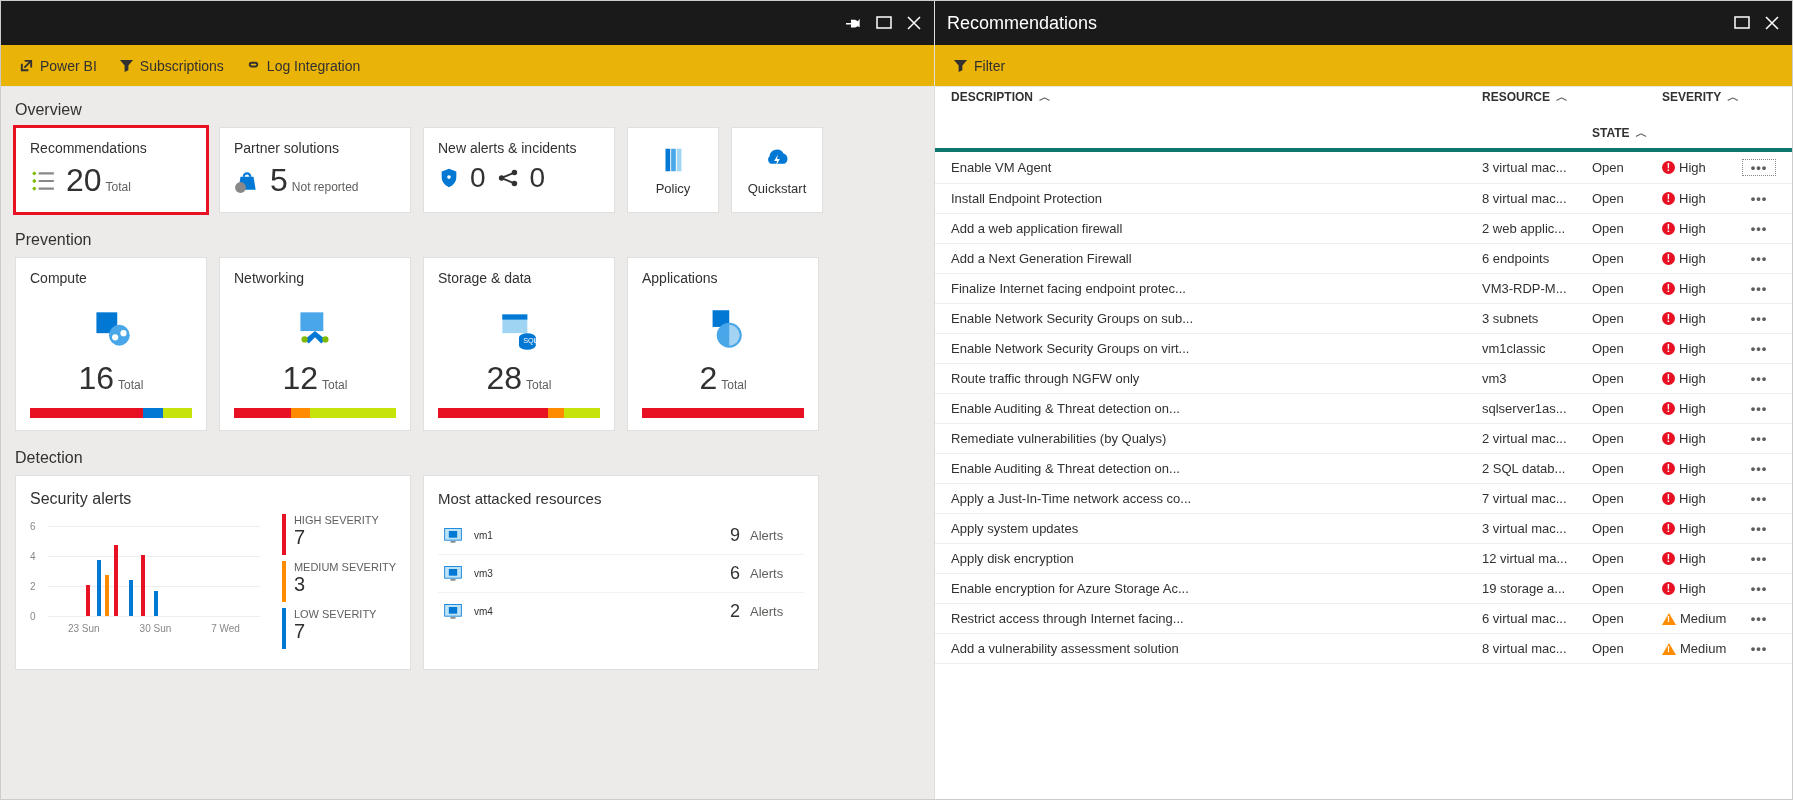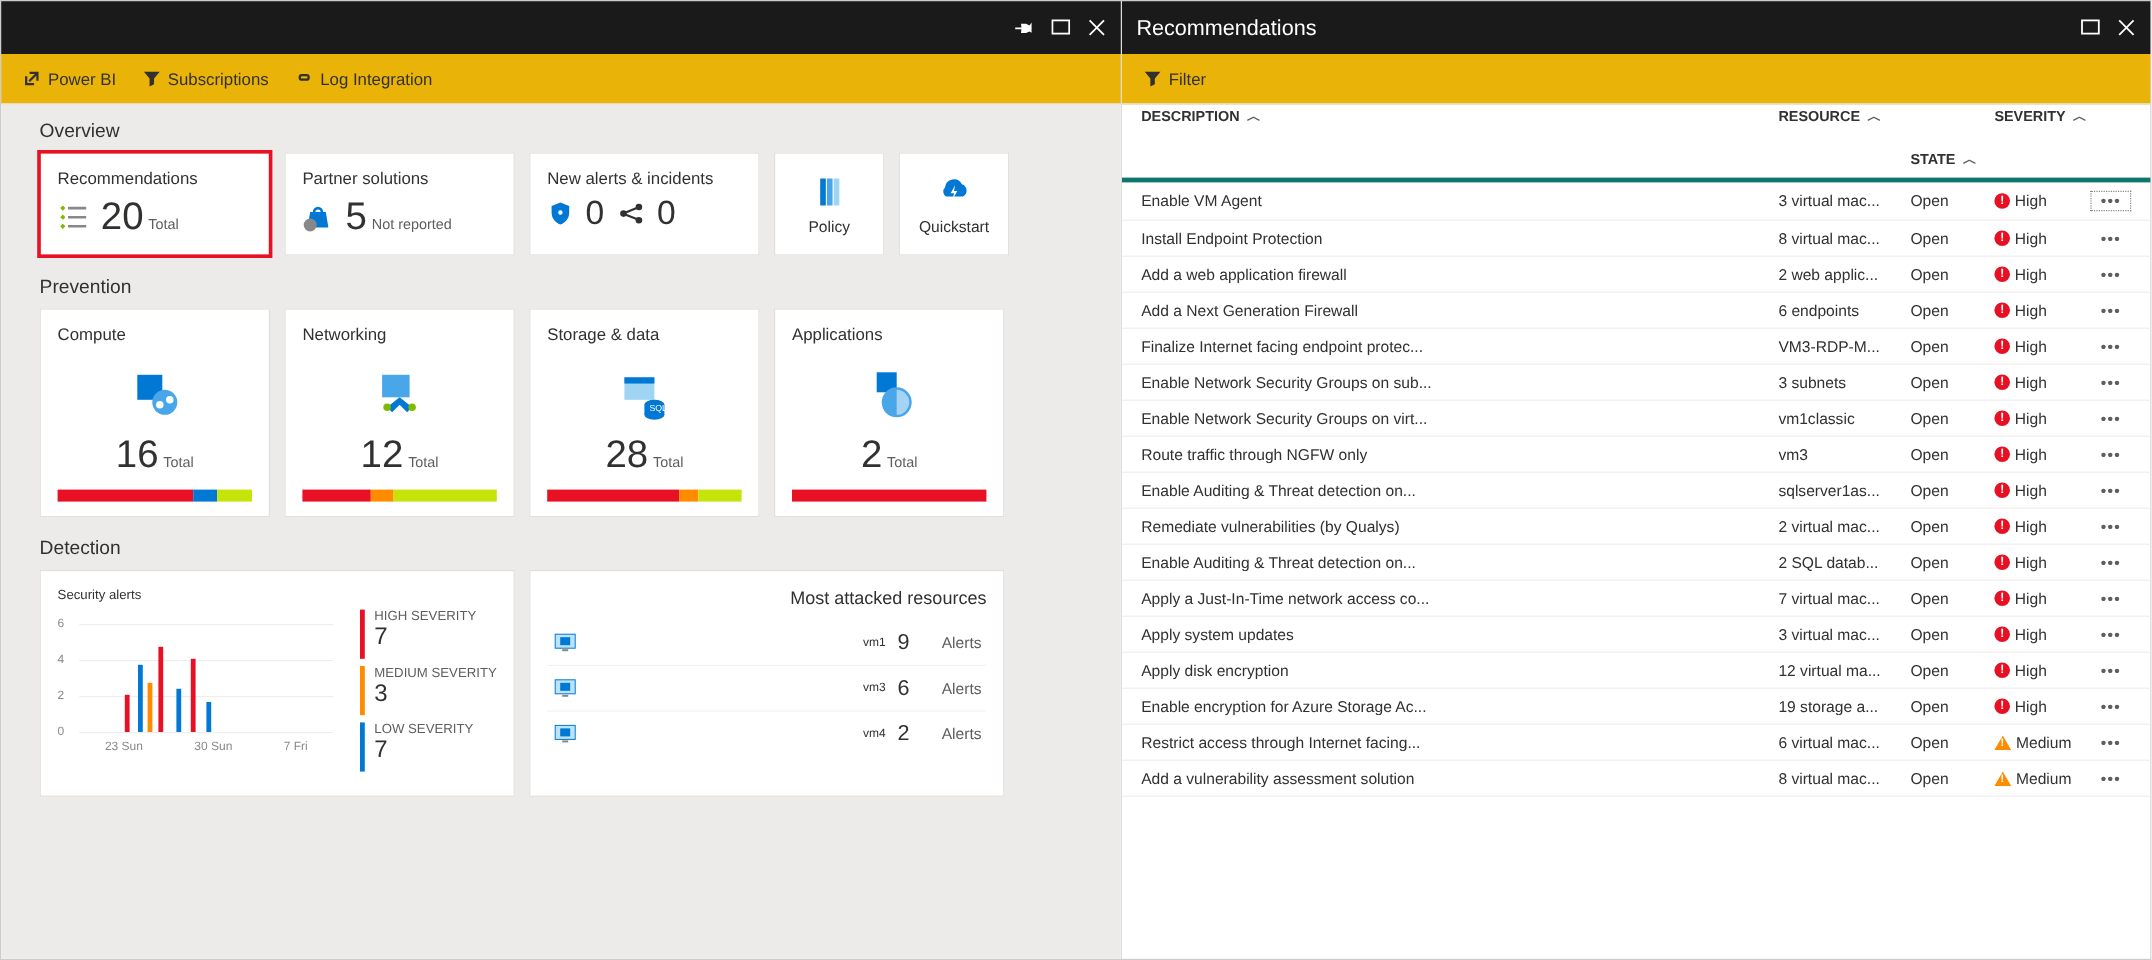--- a/index.html
+++ b/index.html
@@ -10,21 +10,21 @@
 
   .titlebar { background: #1a1a1a; color: #fff; height: 44px; display: flex; align-items: center; padding: 0 12px; justify-content: space-between; }
   .titlebar .title { font-size: 18px; font-weight: 400; }
   .titlebar .actions { display: flex; gap: 14px; align-items: center; }
   .titlebar svg, .titlebar .glyph { width: 16px; height: 16px; fill: #fff; cursor: pointer; }
 
   .toolbar { background: #eab308; height: 42px; display: flex; align-items: center; gap: 22px; padding: 0 18px; border-bottom: 1px solid #e5e5e5; }
   .toolbar-item { display: flex; align-items: center; gap: 6px; cursor: pointer; font-size: 14px; color: #323130; }
   .toolbar-item svg { width: 15px; height: 15px; fill: #323130; }
 
-  .content { flex: 1; background: #edebe9; padding: 14px 32px; overflow: auto; }
+  .content { flex: 1; background: #edebe9; padding: 14px 14px; overflow: auto; }
   .section-label { font-size: 16px; margin-bottom: 8px; color: #323130; }
   .tile-row { display: flex; gap: 12px; margin-bottom: 18px; }
 
   .tile { background: #fff; border: 1px solid #e1dfdd; padding: 12px 14px; }
   .tile.sm { width: 92px; display:flex; flex-direction:column; align-items:center; justify-content:center; gap:6px; height:86px;}
   .tile.md { width: 192px; height: 86px; }
   .tile.lg { width: 192px; height: 174px; display:flex; flex-direction:column;}
   .tile-title { font-size: 14px; margin-bottom: 6px; }
   .tile.highlight { outline: 3px solid #e81123; outline-offset: -1px; }
 
@@ -33,21 +33,21 @@
   .bignum .lbl { font-size: 12px; color:#605e5c; }
   .icon-row { display:flex; align-items:center; gap:10px;text-align:right;}
 
   .tile.lg .center { flex:1; display:flex; flex-direction:column; align-items:center; justify-content:center; }
   .tile.lg .bar { height:10px; width:100%; display:flex; }
   .seg-red{background:#e81123;} .seg-orange{background:#ff8c00;} .seg-yellow{background:#c6e40a;} .seg-blue{background:#0078d4;}
 
   .detection-row { display:flex; gap:12px; }
   .det-tile { background:#fff; border:1px solid #e1dfdd; padding:14px; }
   .det-left { width:396px; }
-  .det-right { width:396px;text-align:right; }
+  .det-right { width:396px; }
   .sev-list { margin-left: 6px;}
   .sev-item { border-left:4px solid; padding:0 0 6px 8px; margin-bottom:6px;}
   .sev-item .sl{font-size:11px; color:#605e5c;} .sev-item .sn{font-size:20px;}
   .sev-high{border-color:#e81123;} .sev-med{border-color:#ff8c00;} .sev-low{border-color:#0078d4;}
   .chart-area{display:flex; gap:16px;}
   .mini-chart{flex:1; position:relative; height:120px;}
   .axis-lbl{position:absolute; left:0; font-size:10px; color:#888; transform:translateY(-50%);}
   .gridline{position:absolute; left:18px; right:0; border-top:1px solid #eee;}
   .bars{position:absolute; left:18px; right:0; bottom:18px; top:0;}
   .vbar{position:absolute; bottom:0; width:4px;}
@@ -261,21 +261,21 @@
       </div>
       <div class="bar">
               <div class="seg-red" style="width:100%"></div>
             </div>
     </div>
         </div>
 
       <div class="section-label">Detection</div>
       <div class="detection-row">
         <div class="det-tile det-left">
-          <div class="tile-title" style="font-size:11px">Security alerts</div>
+          <div class="tile-title" style="font-size:16px">Security alerts</div>
           <div class="chart-area">
             <div class="mini-chart">
               <div class="gridline" style="top:10%"></div>
                 <span class="axis-lbl" style="top:10%">6</span>
               <div class="gridline" style="top:35%"></div>
                 <span class="axis-lbl" style="top:35%">4</span>
               <div class="gridline" style="top:60%"></div>
                 <span class="axis-lbl" style="top:60%">2</span>
               <div class="gridline" style="top:85%"></div>
                 <span class="axis-lbl" style="top:85%">0</span>
@@ -284,21 +284,21 @@
                 <div class="vbar seg-blue" style="left:23%; height:55%"></div>
                 <div class="vbar seg-orange" style="left:27%; height:40%"></div>
                 <div class="vbar seg-red" style="left:31%; height:70%"></div>
                 <div class="vbar seg-blue" style="left:38%; height:35%"></div>
                 <div class="vbar seg-red" style="left:44%; height:60%"></div>
                 <div class="vbar seg-blue" style="left:50%; height:25%"></div>
               </div>
               <div class="xlbls">
                 <span>23 Sun</span>
                 <span>30 Sun</span>
-                <span>7 Fri</span>
+                <span>7 Wed</span>
               </div>
             </div>
             <div class="sev-list" id="sev-list">
                 <div class="sev-item sev-high">
        <div class="sl">HIGH SEVERITY</div>
        <div class="sn">7</div>
      </div>
                 <div class="sev-item sev-med">
        <div class="sl">MEDIUM SEVERITY</div>
        <div class="sn">3</div>

